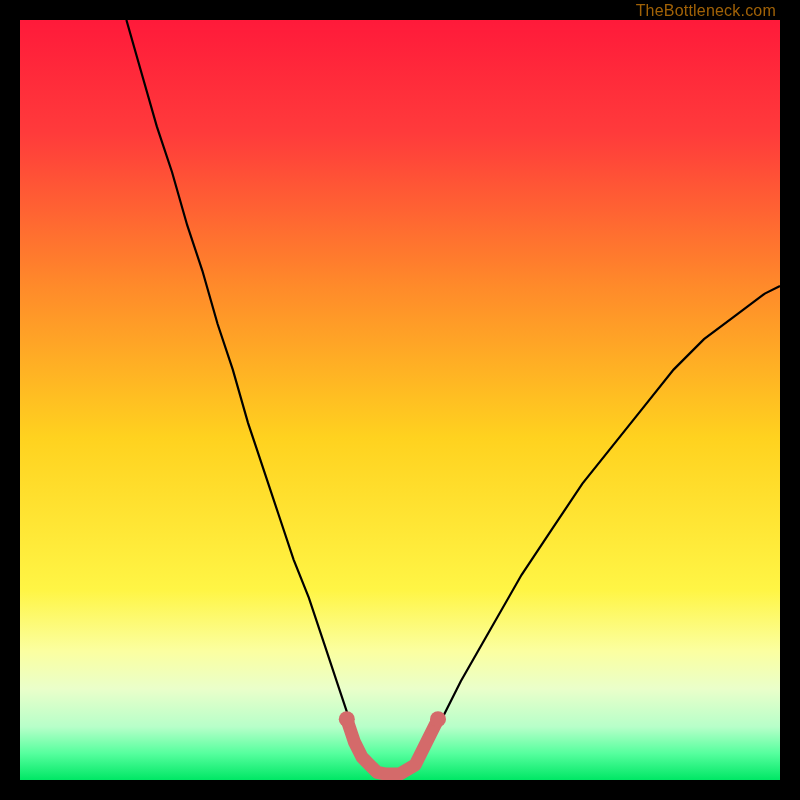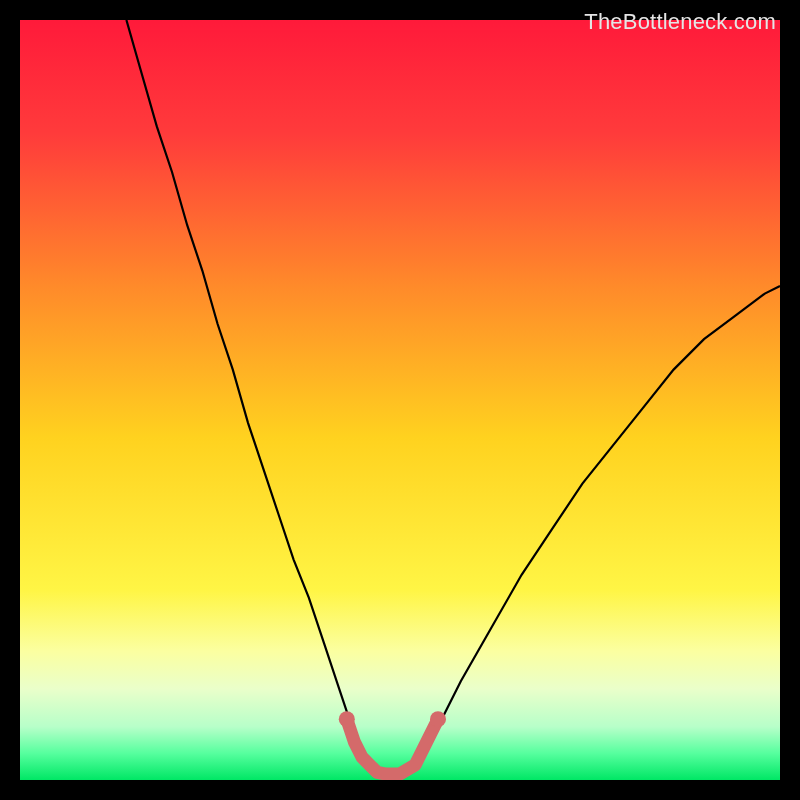--- a/index.html
+++ b/index.html
@@ -23,25 +23,24 @@
     position: absolute;
     left: 0;
     top: 0;
     width: 760px;
     height: 760px;
   }
   .watermark {
     position: absolute;
     top: 2px;
     right: 24px;
-    color: #e5e5e5;
-    font-size: 22px;
+    color: #a16207;
+    font-size: 16px;
     letter-spacing: 0.2px;
     font-weight: 500;
-    margin-top: 7px;
   }
 </style>
 </head>
 <body>
 
 <div class="frame">
   <svg class="plot" viewBox="0 0 760 760" preserveAspectRatio="none">
     <defs>
       <linearGradient id="bg-grad" x1="0" y1="0" x2="0" y2="1">
           <stop offset="0%" stop-color="#ff1a3a"></stop>

